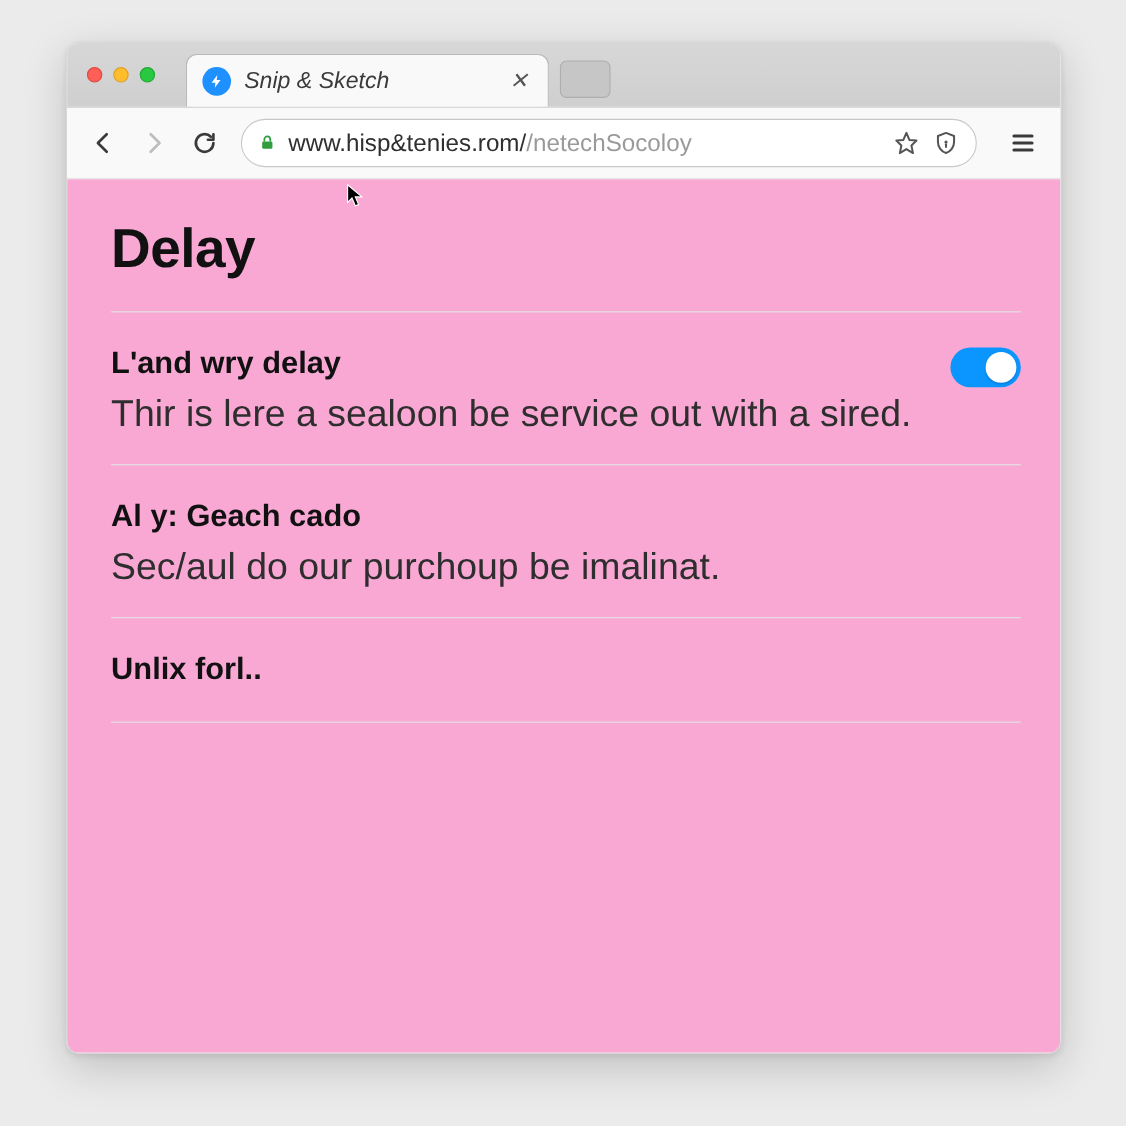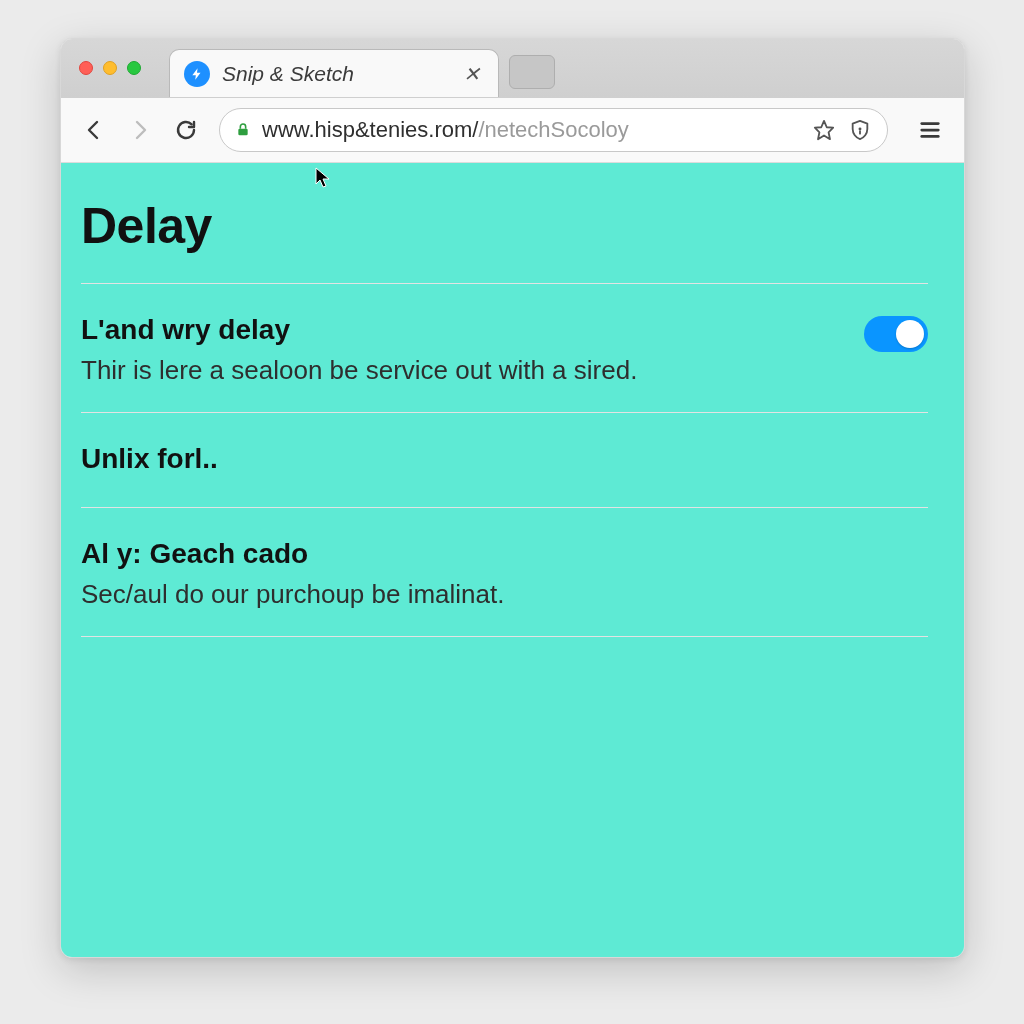--- a/index.html
+++ b/index.html
@@ -148,22 +148,22 @@
   .hamburger {
     width: 40px; height: 40px;
     display:flex; align-items:center; justify-content:center;
     color:#3a3a3a; cursor:pointer;
     margin-left: 6px;
   }
   .hamburger svg { width:26px; height:22px; stroke:currentColor; stroke-width:3; stroke-linecap:round; }
 
   
   .page {
-    padding: 34px 36px 20px 20px;
-    background: #5eead4;
+    padding: 34px 36px 20px 40px;
+    background: #f9a8d4;
     height: calc(100% - 58px - 66px);
     overflow: auto;
     position: relative;
   }
   .page h1 {
     font-size: 50px;
     font-weight: 800;
     color: #111;
     letter-spacing: -0.5px;
     margin-bottom: 28px;
@@ -181,21 +181,21 @@
     gap: 17px;
   }
   .setting .text { flex: 1; }
   .setting-title {
     font-size: 28px;
     font-weight: 700;
     color: #111;
     margin-bottom: 8px;
   }
   .setting-desc {
-    font-size: 26px;
+    font-size: 34px;
     font-weight: 400;
     color: #2e2e2e;
     line-height: 1.3;
   }
 
   .toggle {
     width: 64px; height: 36px;
     background: #0a95ff;
     border-radius: 18px;
     position: relative;
@@ -311,25 +311,25 @@
     <div class="setting">
       <div class="text">
         <div class="setting-title">L'and wry delay</div>
         <div class="setting-desc">Thir is lere a sealoon be service out with a sired.</div>
       </div>
       <div class="toggle"></div>
     </div>
 
     <div class="setting">
       <div class="text">
-        <div class="setting-title">Unlix forl..</div>
-      </div>
-    </div>
-
-    <div class="setting">
-      <div class="text">
         <div class="setting-title">Al y: Geach cado</div>
         <div class="setting-desc">Sec/aul do our purchoup be imalinat.</div>
       </div>
     </div>
+
+    <div class="setting">
+      <div class="text">
+        <div class="setting-title">Unlix forl..</div>
+      </div>
+    </div>
   </div>
 
 </div>
 
 </body></html>

